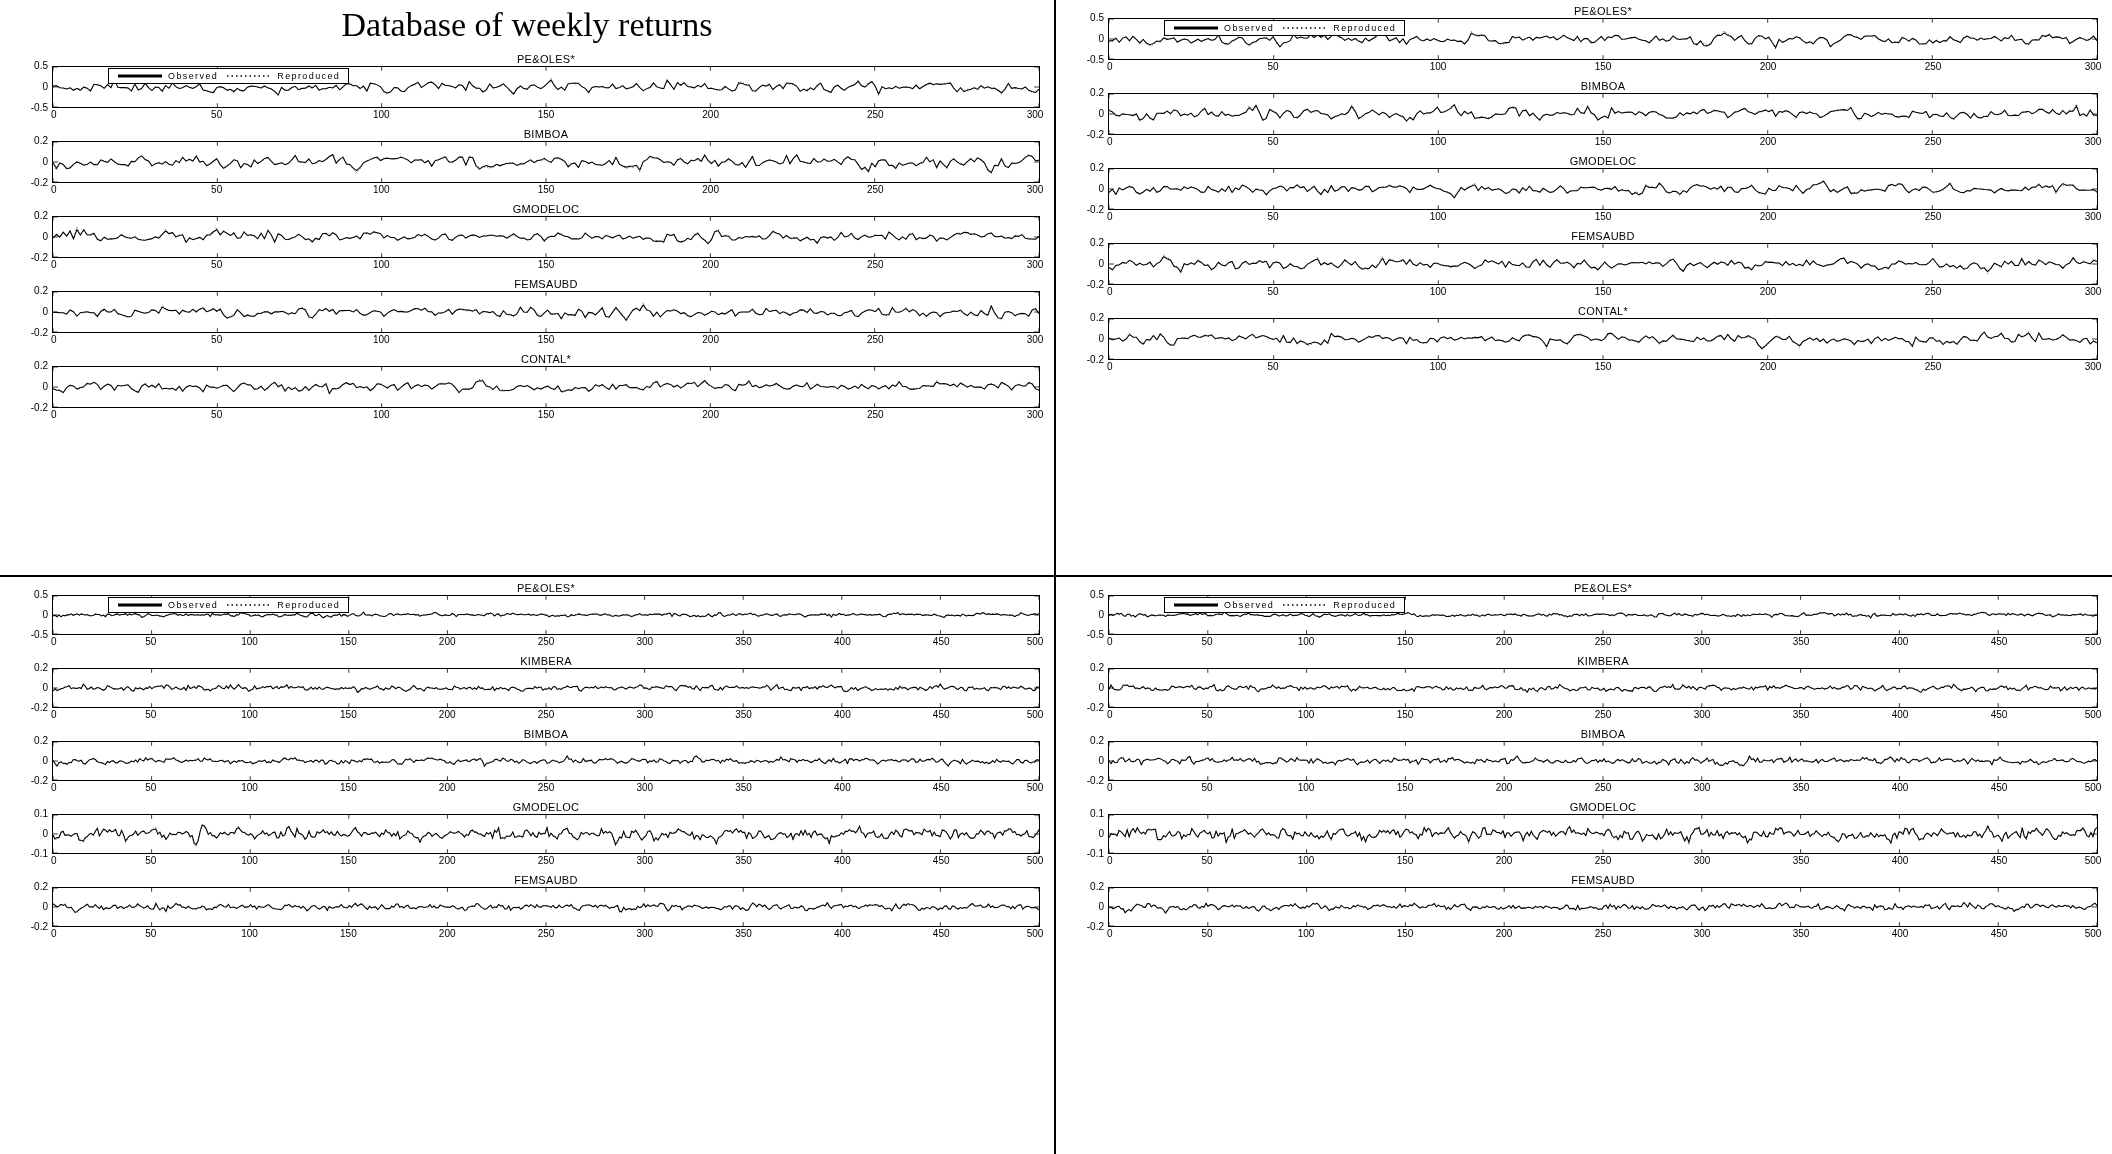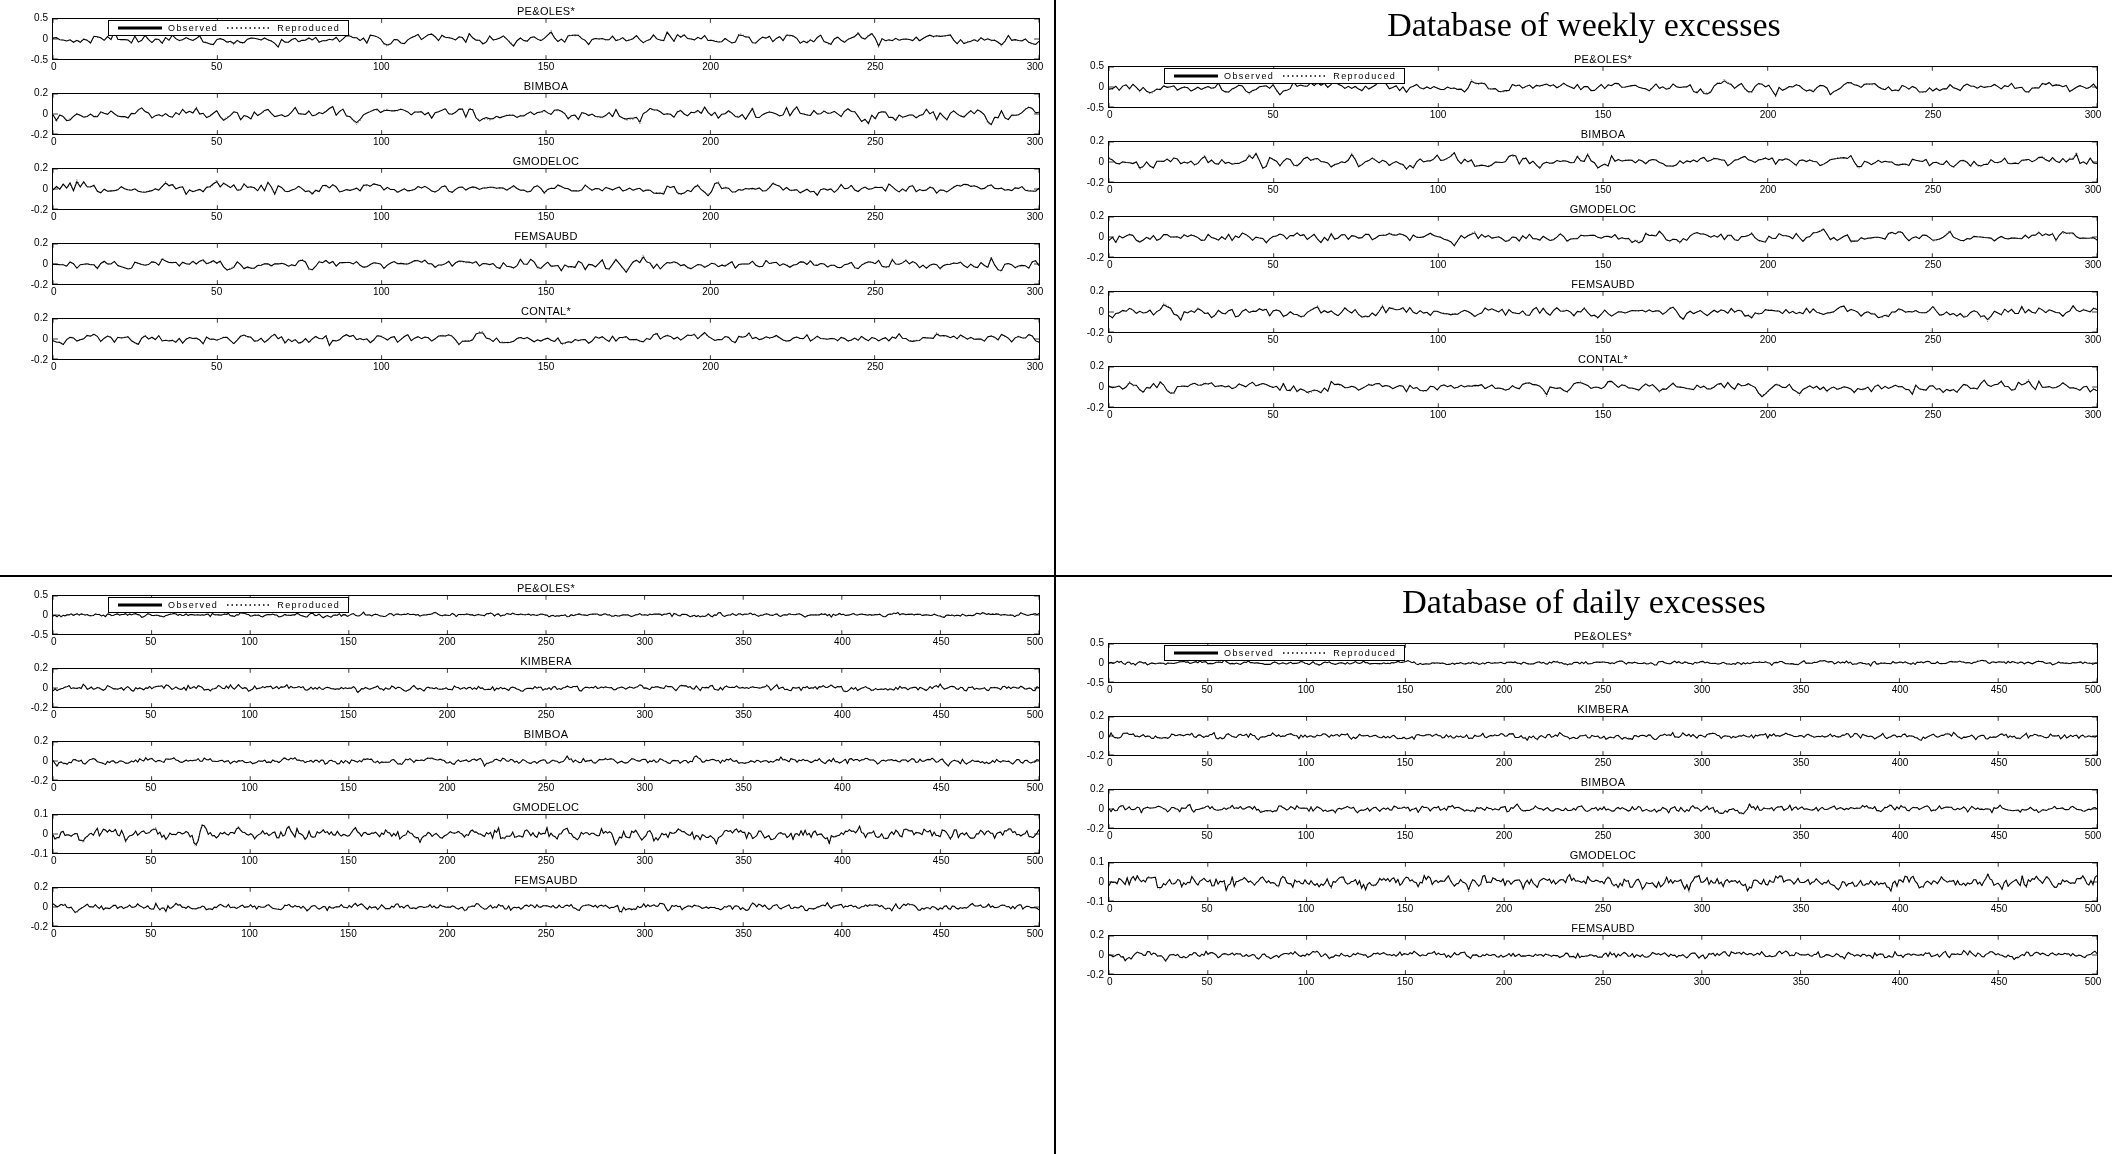--- a/index.html
+++ b/index.html
@@ -22,20 +22,21 @@
           display:flex;align-items:center;gap:8px;padding:2px 8px;z-index:5;}
   .legend .lgi{display:flex;align-items:center;gap:5px;}
   .legend .lgtext{font-size:9px;letter-spacing:1.4px;}
   .legend svg{display:block;}
 </style>
 </head>
 <body>
 
 <div id="root">
     <div class="quad left top">
+      <div class="quad-title">Database of weekly returns</div>
       <div class="panels" style="padding-left: 52px; padding-right: 14px;">
         <div class="panel">
           <div class="panel-title">PE&amp;OLES*</div>
           <div class="plotwrap">
             <div class="axesbox" style="height: 42px;">
               <svg viewBox="0 0 1000 42" preserveAspectRatio="none">
                 <line x1="0.0" y1="42" x2="0.0" y2="38" stroke="#000" stroke-width="0.8"></line>
                 <line x1="0.0" y1="0" x2="0.0" y2="4" stroke="#000" stroke-width="0.8"></line>
                 <line x1="166.7" y1="42" x2="166.7" y2="38" stroke="#000" stroke-width="0.8"></line>
                 <line x1="166.7" y1="0" x2="166.7" y2="4" stroke="#000" stroke-width="0.8"></line>
@@ -255,21 +256,20 @@
             <span style="left: 33.3333%;">100</span>
             <span style="left: 50%;">150</span>
             <span style="left: 66.6667%;">200</span>
             <span style="left: 83.3333%;">250</span>
             <span style="left: 100%; transform: translateX(-80%);">300</span>
           </div>
         </div>
       </div>
     </div>
     <div class="quad top">
-      <div class="quad-title">Database of weekly excesses</div>
       <div class="panels" style="padding-left: 52px; padding-right: 14px;">
         <div class="panel">
           <div class="panel-title">PE&amp;OLES*</div>
           <div class="plotwrap">
             <div class="axesbox" style="height: 42px;">
               <svg viewBox="0 0 1000 42" preserveAspectRatio="none">
                 <line x1="0.0" y1="42" x2="0.0" y2="38" stroke="#000" stroke-width="0.8"></line>
                 <line x1="0.0" y1="0" x2="0.0" y2="4" stroke="#000" stroke-width="0.8"></line>
                 <line x1="166.7" y1="42" x2="166.7" y2="38" stroke="#000" stroke-width="0.8"></line>
                 <line x1="166.7" y1="0" x2="166.7" y2="4" stroke="#000" stroke-width="0.8"></line>
@@ -782,21 +782,20 @@
             <span style="left: 60%;">300</span>
             <span style="left: 70%;">350</span>
             <span style="left: 80%;">400</span>
             <span style="left: 90%;">450</span>
             <span style="left: 100%; transform: translateX(-80%);">500</span>
           </div>
         </div>
       </div>
     </div>
     <div class="quad">
-      <div class="quad-title">Database of daily excesses</div>
       <div class="panels" style="padding-left: 52px; padding-right: 14px;">
         <div class="panel">
           <div class="panel-title">PE&amp;OLES*</div>
           <div class="plotwrap">
             <div class="axesbox" style="height: 40px;">
               <svg viewBox="0 0 1000 40" preserveAspectRatio="none">
                 <line x1="0.0" y1="40" x2="0.0" y2="36" stroke="#000" stroke-width="0.8"></line>
                 <line x1="0.0" y1="0" x2="0.0" y2="4" stroke="#000" stroke-width="0.8"></line>
                 <line x1="100.0" y1="40" x2="100.0" y2="36" stroke="#000" stroke-width="0.8"></line>
                 <line x1="100.0" y1="0" x2="100.0" y2="4" stroke="#000" stroke-width="0.8"></line>

